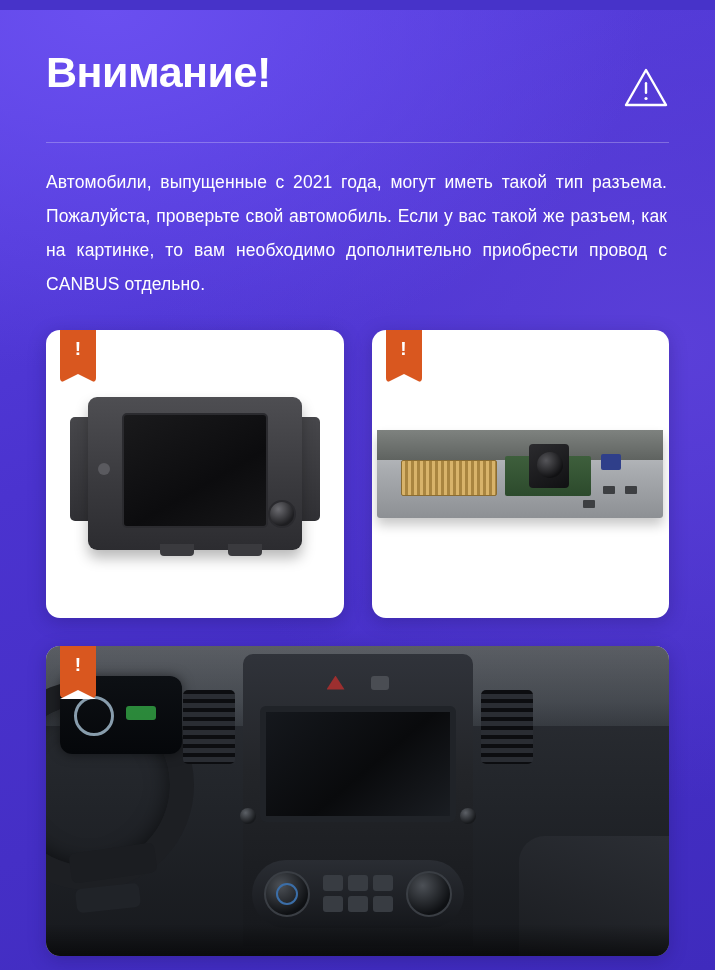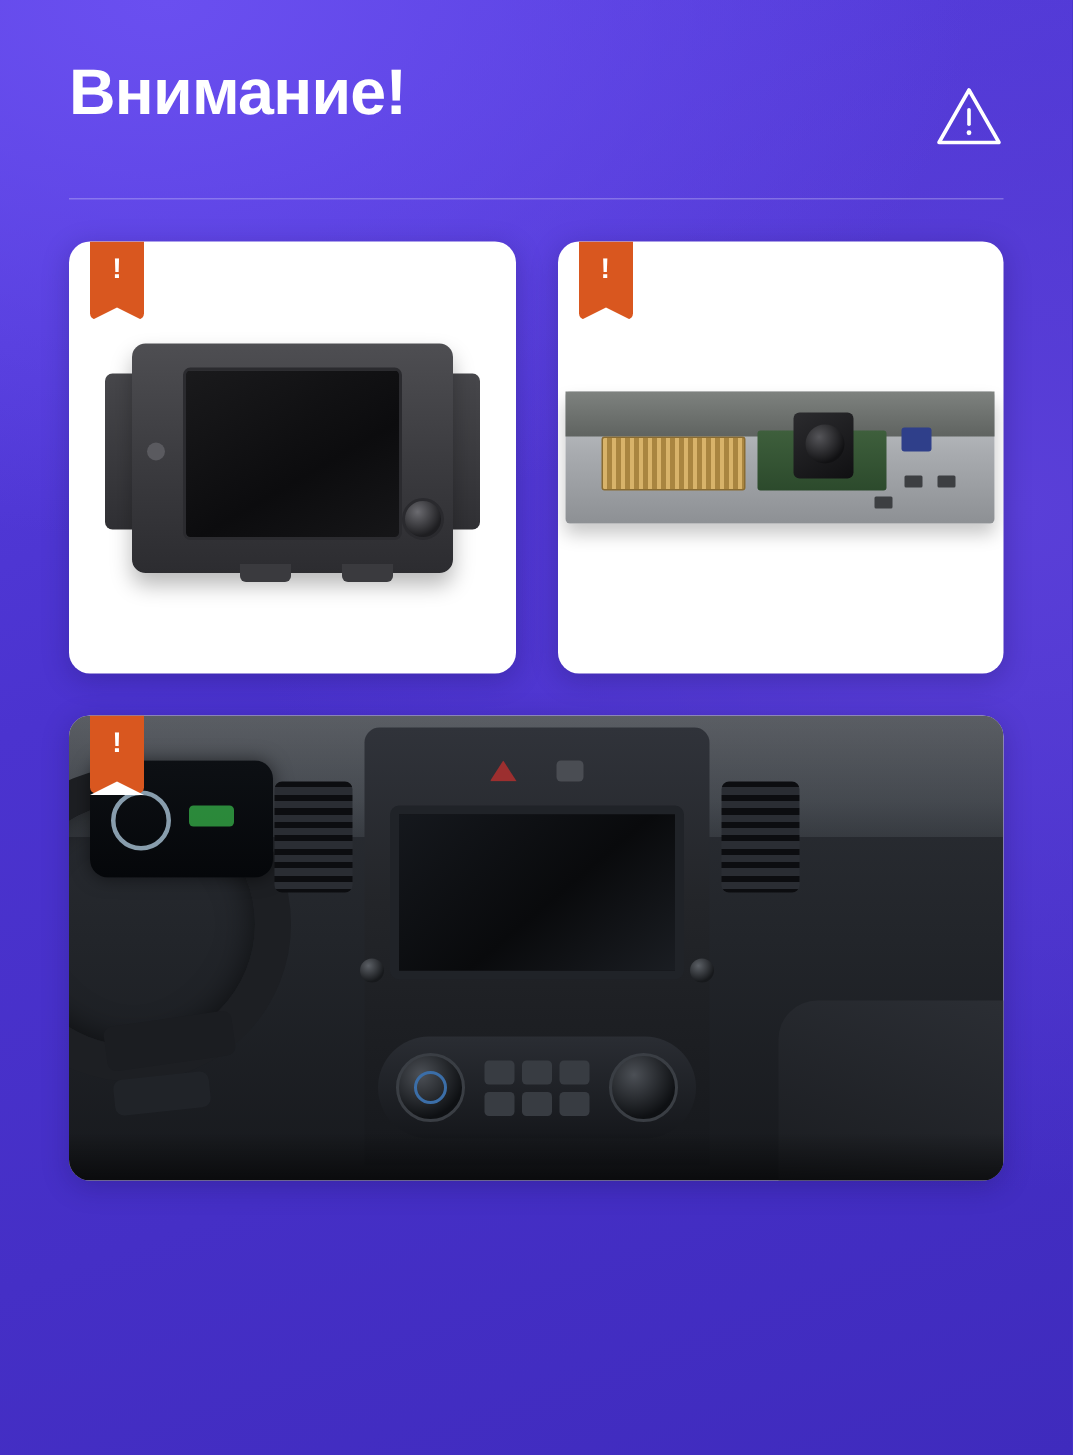--- a/index.html
+++ b/index.html
@@ -14,20 +14,21 @@
     position: relative;
   }
   .page {
     position: absolute;
     inset: 0;
     background:
       radial-gradient(ellipse 900px 600px at 15% 0%, #6a4ff0 0%, rgba(106,79,240,0) 60%),
       radial-gradient(ellipse 800px 700px at 95% 35%, #5a3fd8 0%, rgba(90,63,216,0) 65%),
       linear-gradient(160deg, #5840e0 0%, #4b33cf 40%, #3f2bbd 100%);
     padding: 0 46px;
+    margin-top: 10px;
   }
   
   .header {
     display: flex;
     align-items: flex-start;
     justify-content: space-between;
     padding-top: 40px;
   }
   .title {
     color: #ffffff;
@@ -329,20 +330,21 @@
       <svg width="46" height="44" viewBox="0 0 46 44" fill="none">
         <path d="M23 4 L43 39 L3 39 Z" stroke="#ffffff" stroke-width="2.4" stroke-linejoin="round" fill="none"></path>
         <rect x="21.8" y="16" width="2.4" height="12" rx="1.2" fill="#ffffff"></rect>
         <circle cx="23" cy="32.5" r="1.6" fill="#ffffff"></circle>
       </svg>
     </div>
   </div>
 
   <div class="divider"></div>
 
+  <p class="body-text">Автомобили, выпущенные с 2021 года, могут иметь такой тип разъема. Пожалуйста, проверьте свой автомобиль. Если у вас такой же разъем, как на картинке, то вам необходимо дополнительно приобрести провод с CANBUS отдельно.</p>
 
   <div class="cards-row">
 
     <div class="card">
       <div class="card-flag">
         <span class="flag-mark">!</span>
       </div>
       <div class="card-media">
         <div class="hu-wrap">
           <div class="hu-ear-l"></div>

